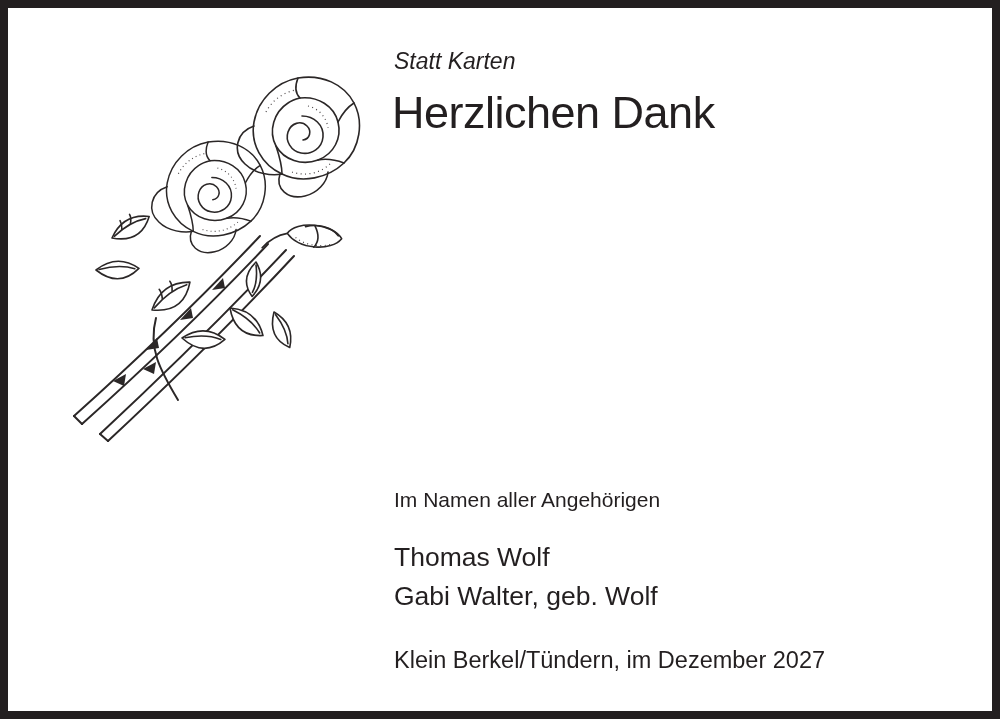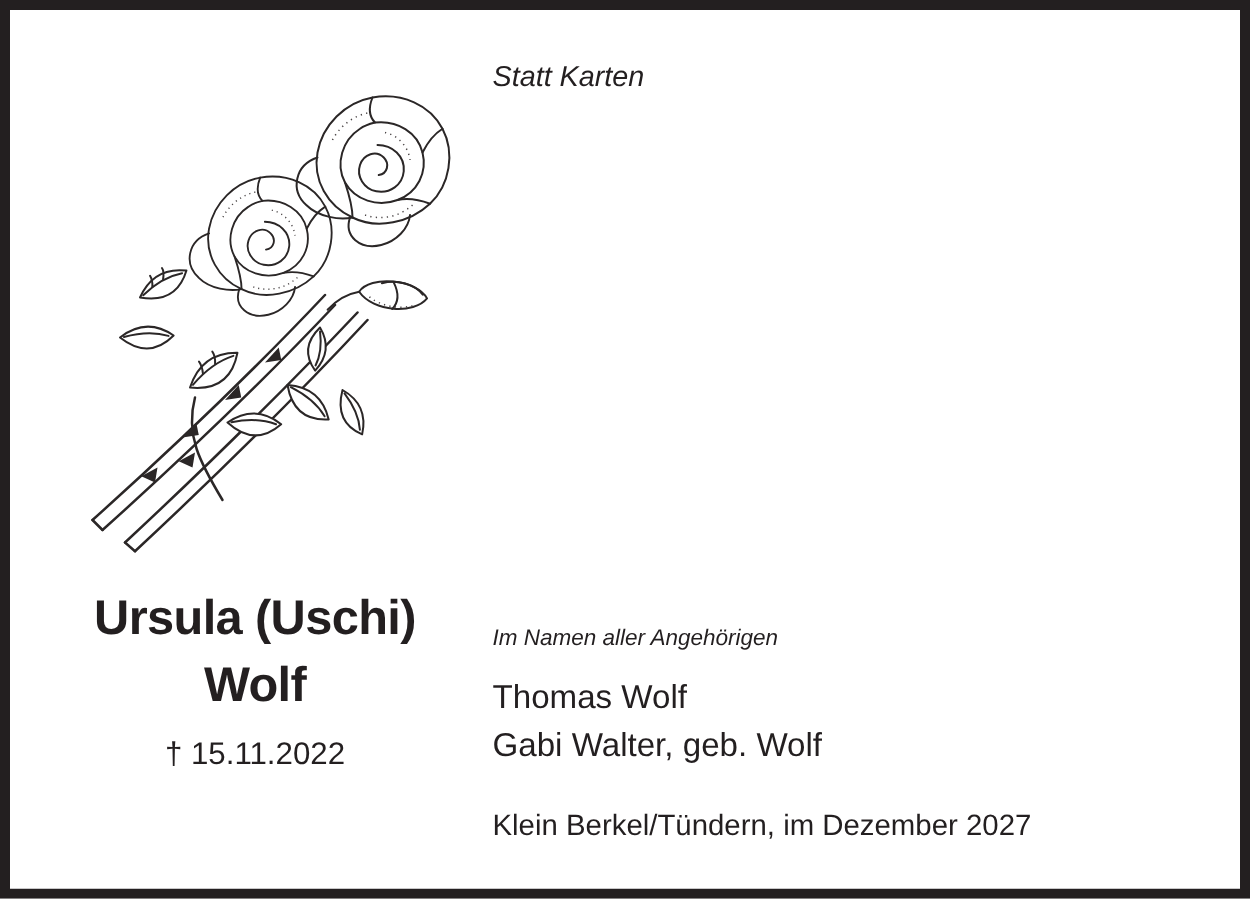--- a/index.html
+++ b/index.html
@@ -69,24 +69,23 @@
     width: 600px;
     font-size: 22.5px;
     line-height: 30px;
     letter-spacing: -0.2px;
     white-space: pre-wrap;
   }
   .para-1 { top: 168px; }
   .para-2 { top: 315px; }
   .on-behalf {
     left: 386px;
-    top: 488px;
-    font-size: 18px;
+    top: 478px;
+    font-size: 21px;
     line-height: 28px;
-    font-style: italic;
   }
   .mourners {
     left: 386px;
     top: 530px;
     font-size: 26.5px;
     line-height: 38.5px;
   }
   .place-date {
     left: 386px;
     top: 638px;
@@ -184,27 +183,23 @@
       <g transform="translate(254,168) rotate(14)">
         <path class="lnw" d="M-27,2 C-22,-13 15,-19 27,-6 C20,9 -12,15 -27,2 Z"></path>
         <path class="ln" d="M-11,-9 C0,-15 15,-15 23,-8"></path>
         <path class="ln" d="M-2,-12 C4,-5 6,2 2,9"></path>
         <path class="ln" d="M-27,2 C-36,6 -43,13 -48,22"></path>
         <path class="dots" d="M-18,4 C-8,9 8,8 18,2"></path>
       </g>
     </svg>
   </div>
 
-  <div class="abs name-block">
-    <div class="name-line">Ursula (Uschi)</div>
-    <div class="name-line">Wolf</div>
-    <div class="death-date">† 15.11.2022</div>
-  </div>
 
   <div class="abs pre-title">Statt Karten</div>
+  <div class="abs title">Herzlichen Dank</div>
   <div class="abs on-behalf">Im Namen aller Angehörigen</div>
   <div class="abs mourners">
     <div>Thomas Wolf</div>
     <div>Gabi Walter, geb. Wolf</div>
   </div>
   <div class="abs place-date">Klein Berkel/Tündern, im Dezember 2027</div>
 
 </div>
 
 </body></html>

